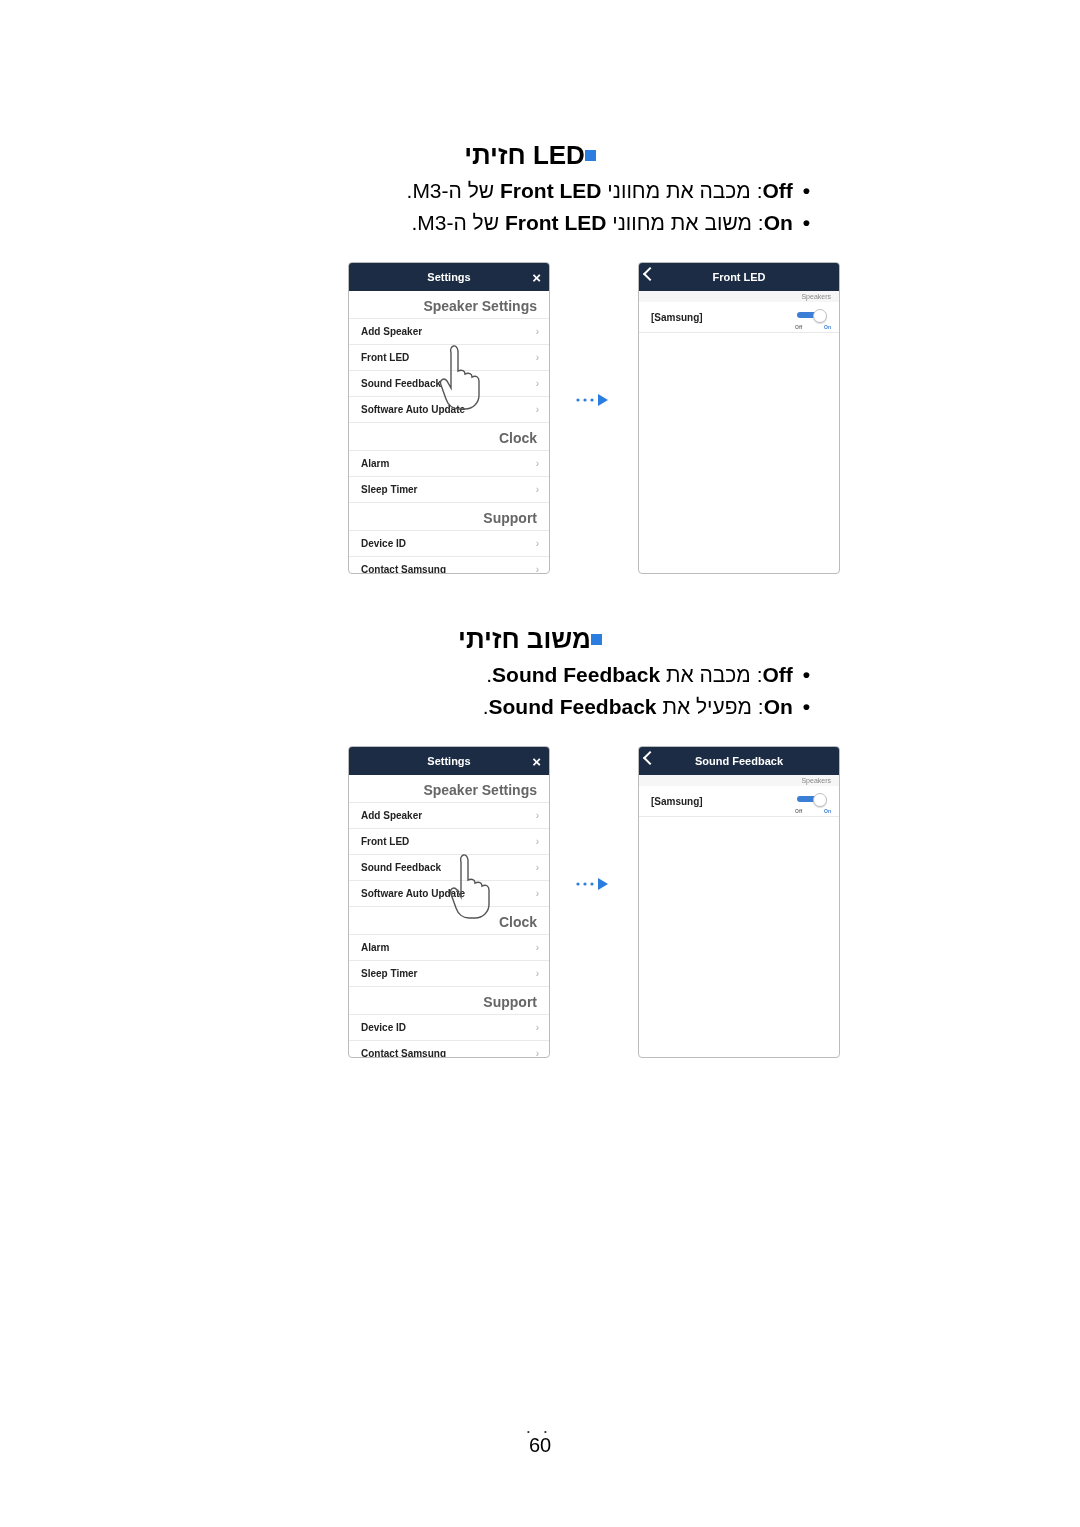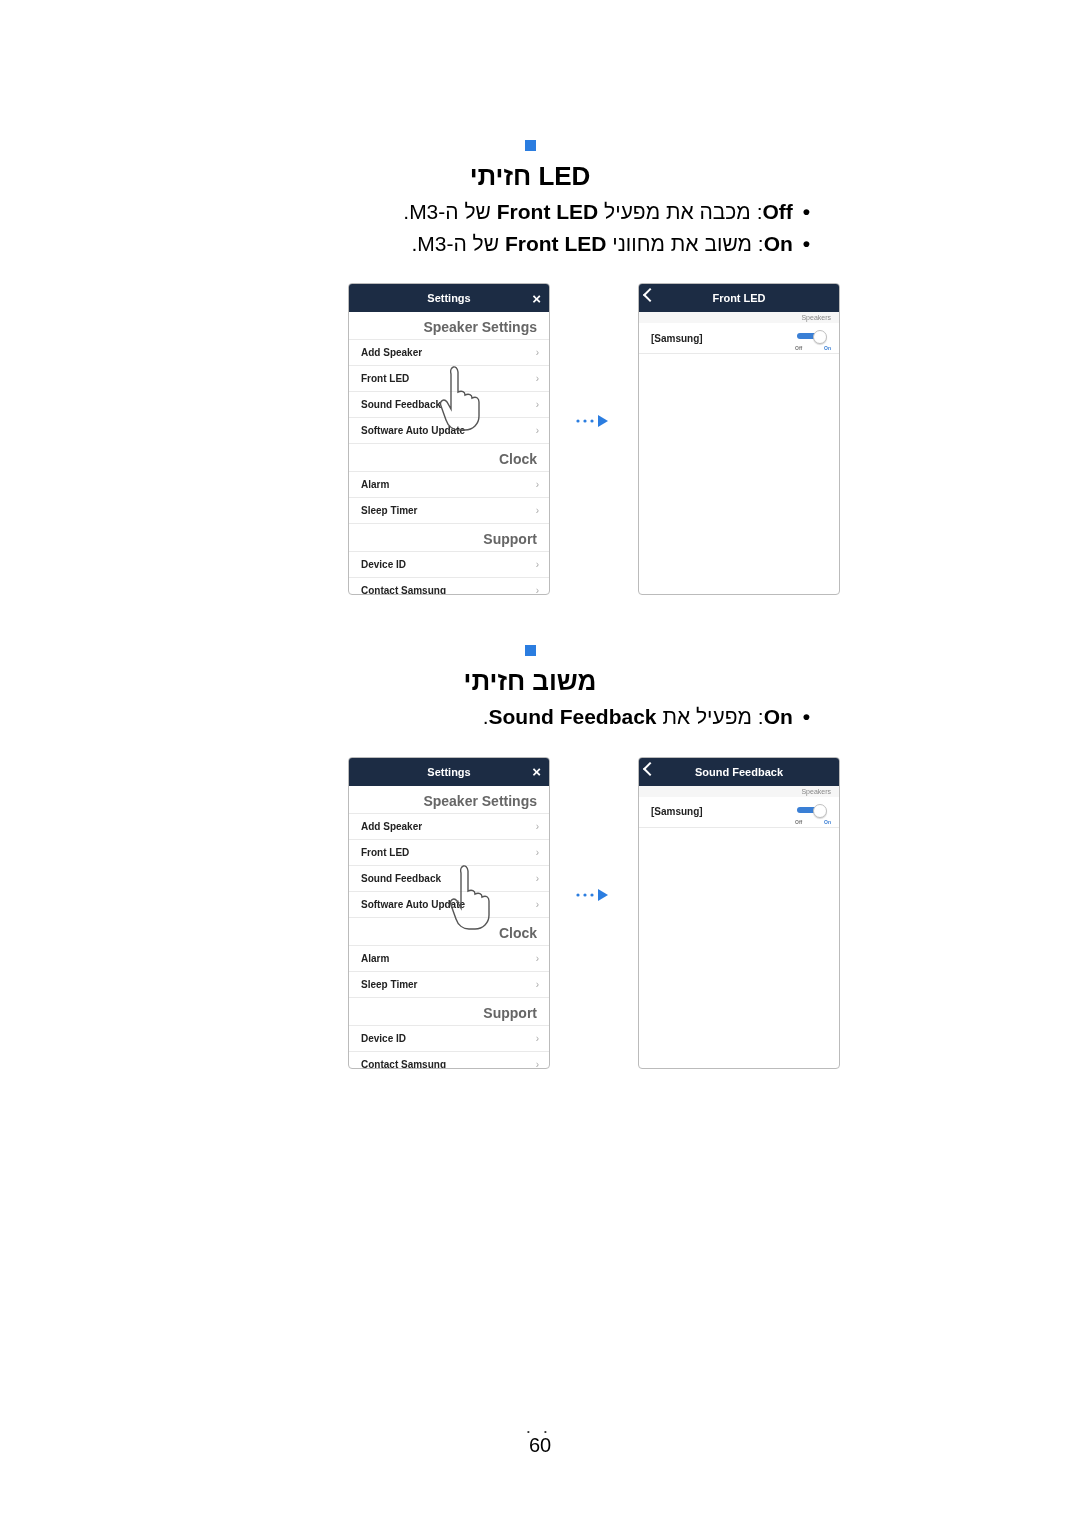--- a/index.html
+++ b/index.html
@@ -13,24 +13,22 @@
     color: #000;
   }
   .page {
     padding: 140px 240px 20px 220px;
     text-align: right;
     direction: rtl;
   }
   .section-head {
     display: flex;
     align-items: center;
-    justify-content: space-between;
-    gap: 10px;
+    justify-content: center;
     margin-bottom: 4px;
-    flex-direction: column;
   }
   .bullet-square {
     width: 11px;
     height: 11px;
     background: #2b7de0;
     flex-shrink: 0;
   }
   .section-title {
     font-size: 26px;
     font-weight: bold;
@@ -176,21 +174,21 @@
 
 <div class="page">
 
   <div class="section-head">
     <span class="bullet-square"></span>
     <span class="section-title">LED חזיתי</span>
   </div>
   <div class="desc-list">
     <div class="desc-item">
       <span class="bullet">•</span>
-      <b>Off</b><span>: מכבה את מפעיל </span><b>Front LED</b><span> של ה-M3.</span>
+      <b>Off</b><span>: מכבה את מחווני </span><b>Front LED</b><span> של ה-M3.</span>
     </div>
     <div class="desc-item">
       <span class="bullet">•</span>
       <b>On</b><span>: משוב את מחווני </span><b>Front LED</b><span> של ה-M3.</span>
     </div>
   </div>
 
   <div class="figure-row">
 
     <div class="phone phone-tall">
@@ -266,20 +264,24 @@
     </div>
   </div>
 
   <div class="section-head">
     <span class="bullet-square"></span>
     <span class="section-title">משוב חזיתי</span>
   </div>
   <div class="desc-list">
     <div class="desc-item">
       <span class="bullet">•</span>
+      <b>Off</b><span>: מכבה את </span><b>Sound Feedback</b><span>.</span>
+    </div>
+    <div class="desc-item">
+      <span class="bullet">•</span>
       <b>On</b><span>: מפעיל את </span><b>Sound Feedback</b><span>.</span>
     </div>
   </div>
 
   <div class="figure-row">
     <div class="phone phone-tall">
       <div class="phone-header">
         <span class="hback"></span>
         <span>Sound Feedback</span>
       </div>

